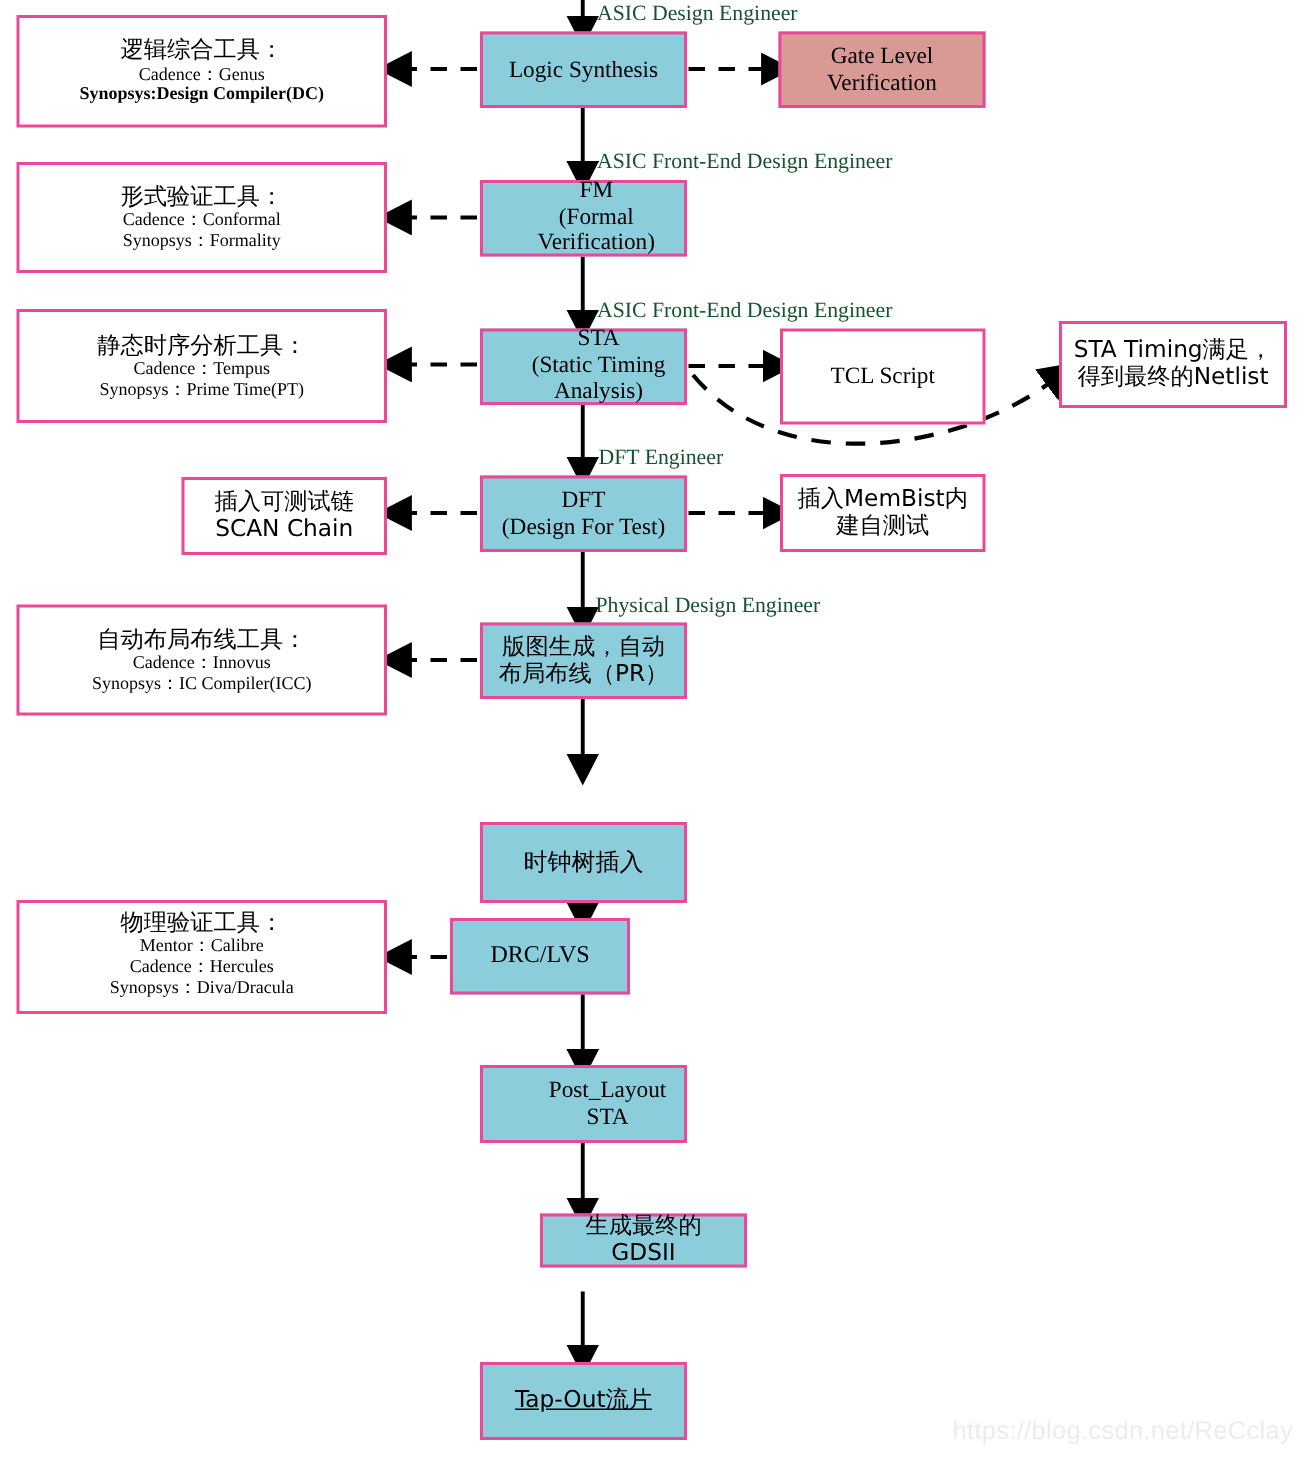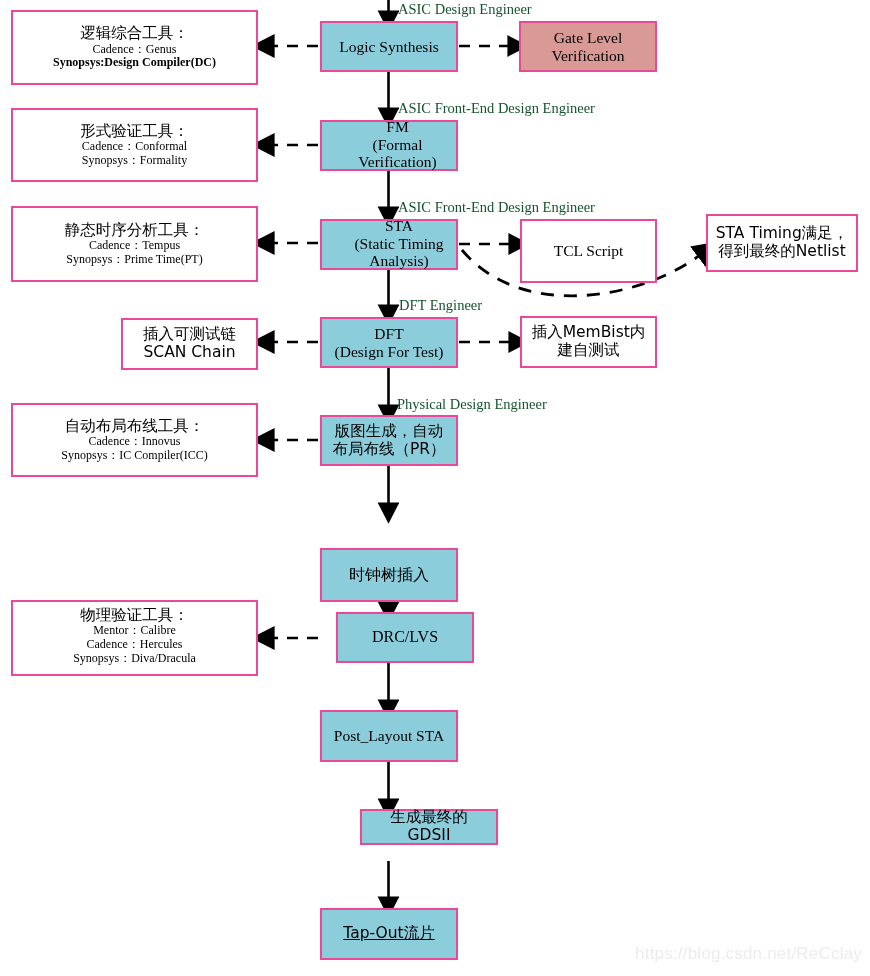--- a/index.html
+++ b/index.html
@@ -173,25 +173,25 @@
 
   <div class="node flow fs15 cjk" style="left:320px; top:415px; width:138px; height:51px;">
     <span class="txt">版图生成，自动
 布局布线（PR）</span>
   </div>
 
   <div class="node flow fs16 cjk" style="left:320px; top:512px; width:138px; height:54px;margin-top:36px;">
     <span class="txt">时钟树插入</span>
   </div>
 
-  <div class="node flow fs16" style="left:336px; top:612px; width:138px; height:51px;">
+  <div class="node flow fs16" style="left:300px; top:612px; width:120px; height:51px;">
     <span class="txt">DRC/LVS</span>
   </div>
 
-  <div class="node flow fs15" style="left:320px; top:710px; width:138px; height:52px;">
+  <div class="node flow fs15" style="left:320px; top:710px; width:138px; height:52px;padding-left:32px;">
     <span class="txt">Post_Layout STA</span>
   </div>
 
   <div class="node flow fs15 cjk" style="left:320px; top:809px; width:138px; height:36px;margin-left:40px;">
     <span class="txt">生成最终的
 GDSII</span>
   </div>
 
   <div class="node flow fs15 cjk" style="left:320px; top:908px; width:138px; height:52px;text-decoration:underline;">
     <span class="txt">Tap-Out流片</span>

